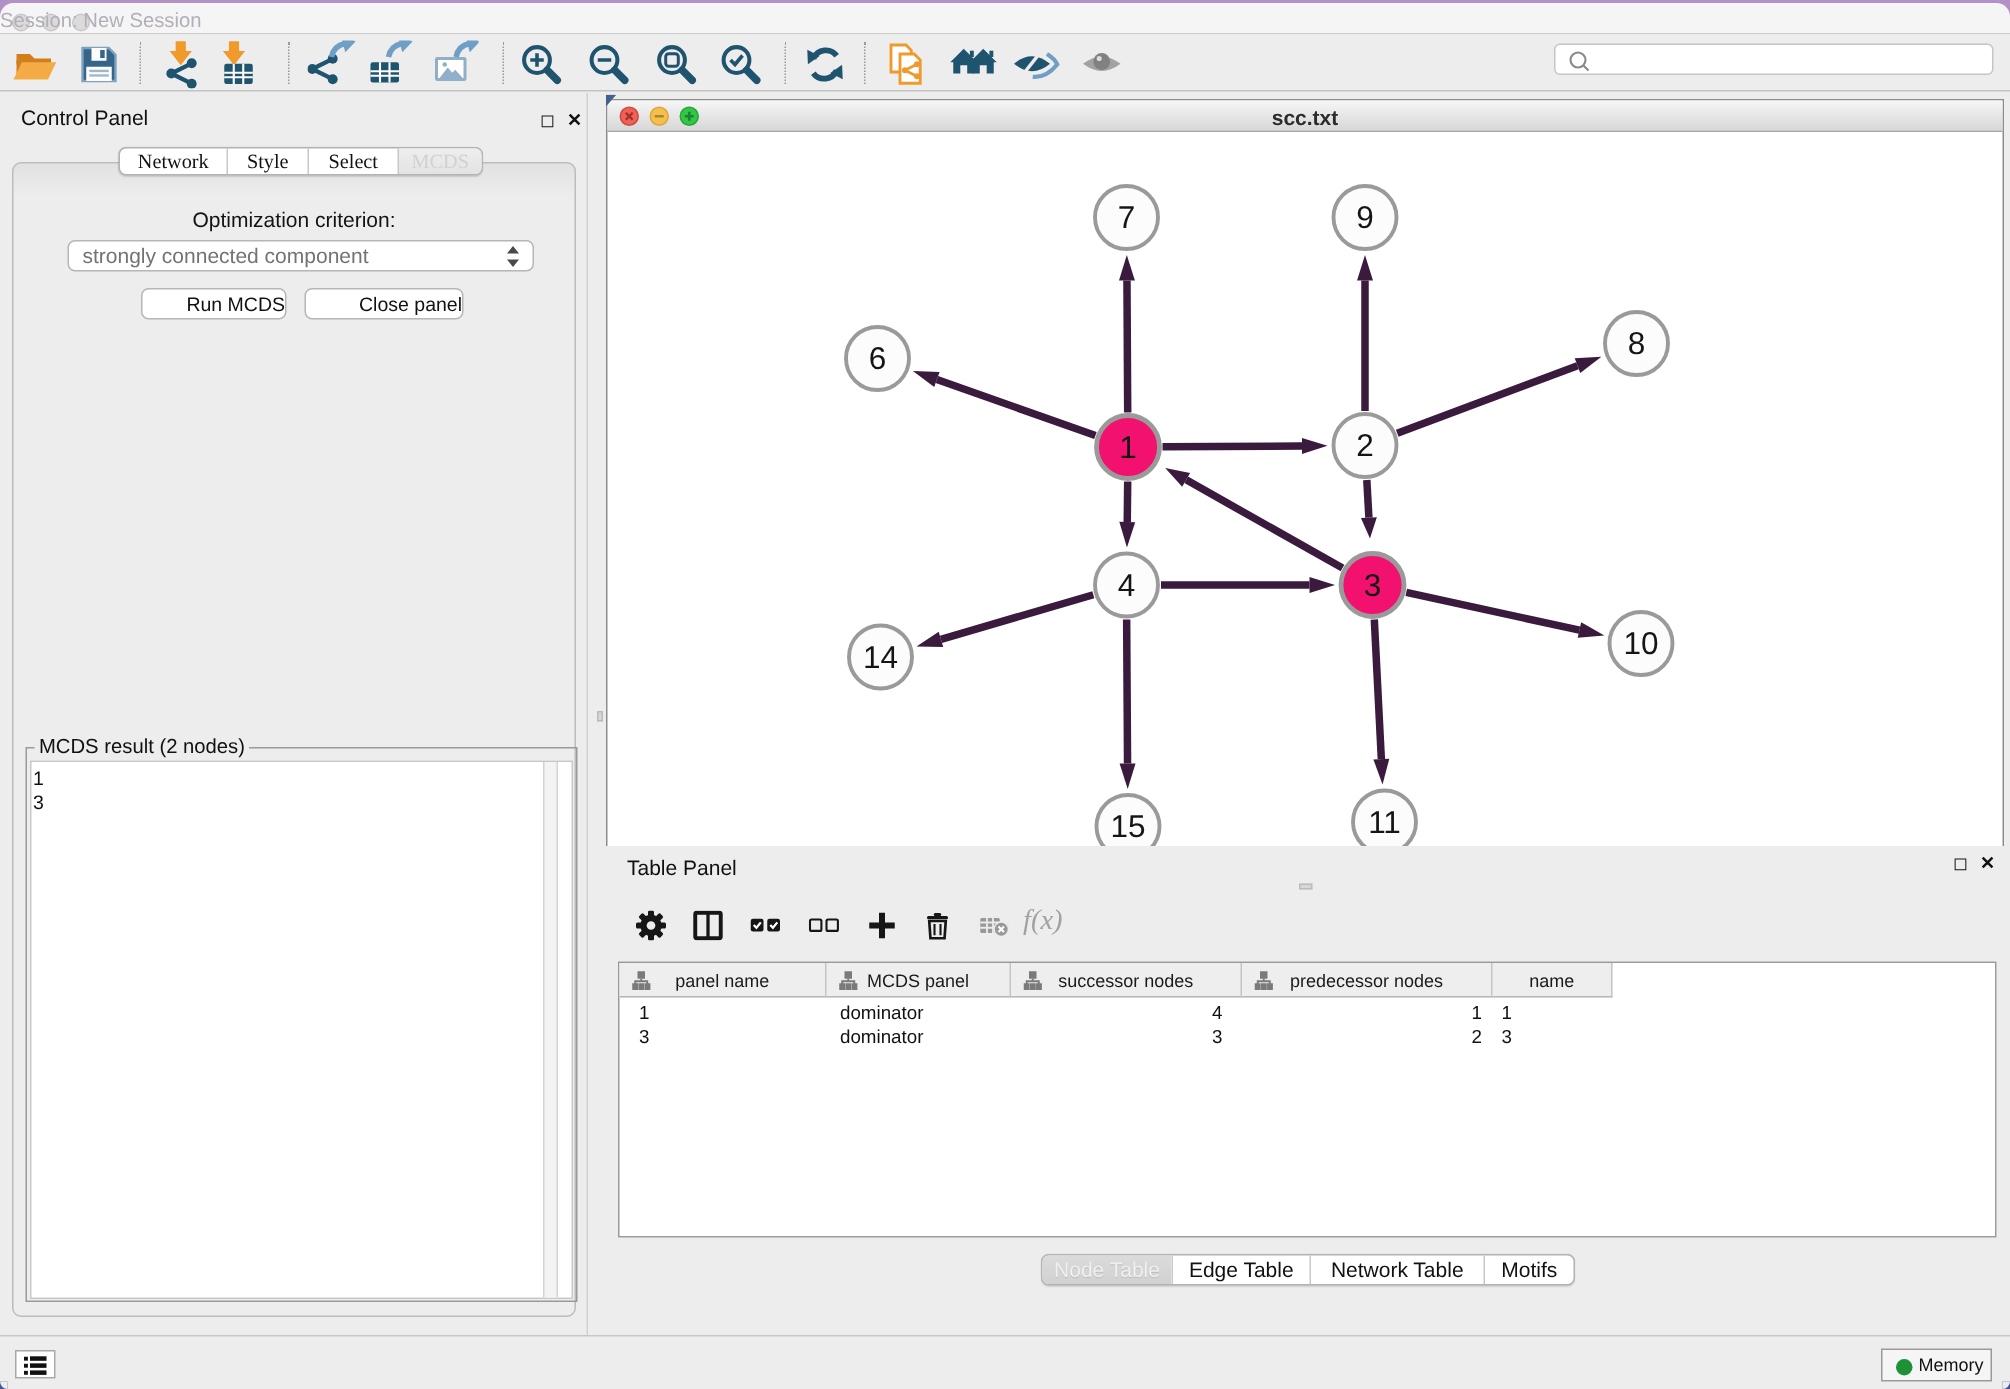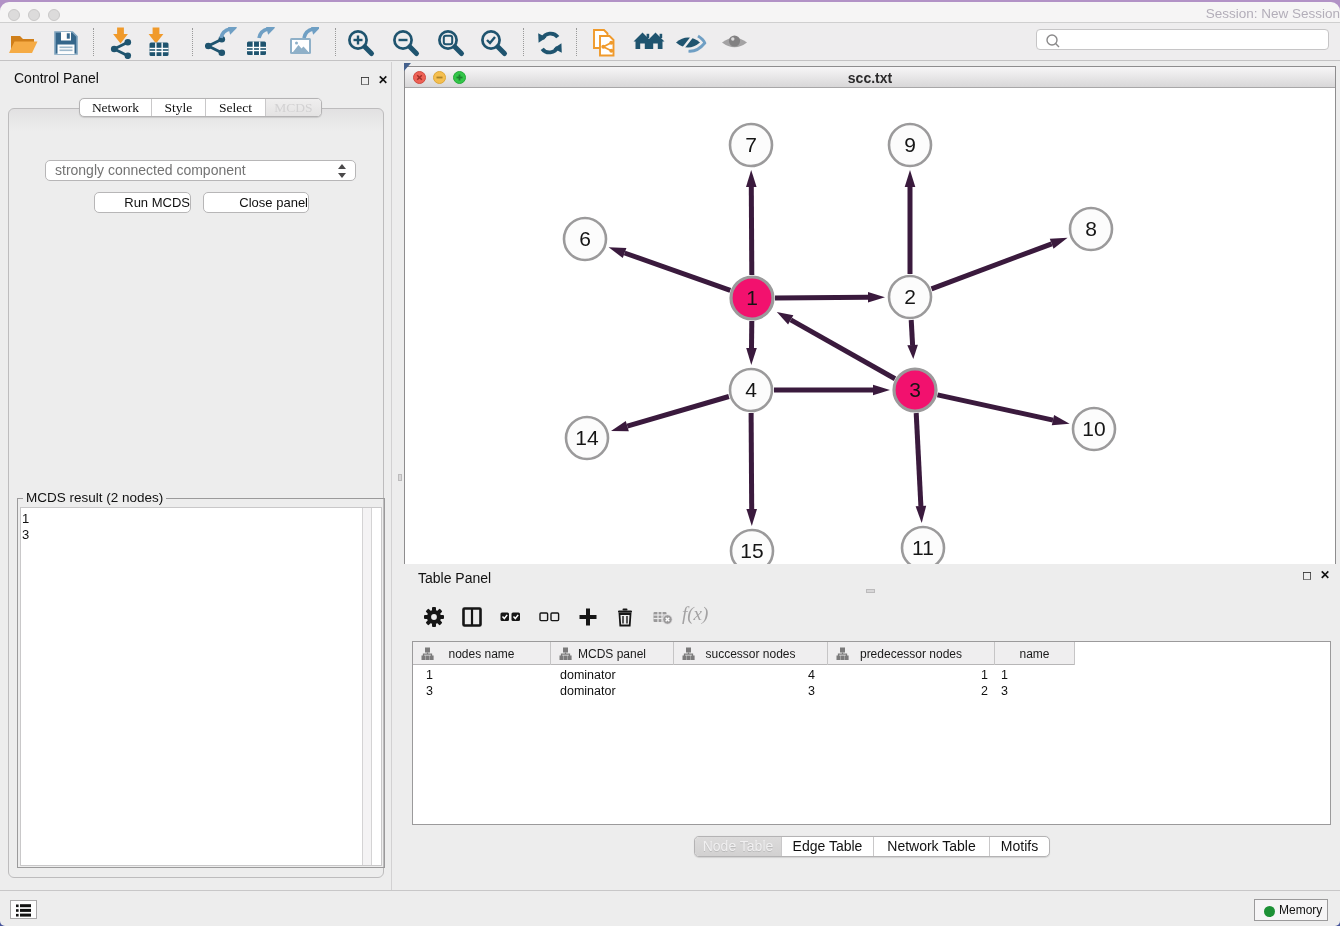--- a/index.html
+++ b/index.html
@@ -4,21 +4,21 @@
 <style>
 * { margin:0; padding:0; box-sizing:border-box; }
 html,body { width:1340px; height:926px; overflow:hidden; font-family:"Liberation Sans", sans-serif; }
 body { position:relative; background:#ededed; }
 .abs { position:absolute; }
 
 
 #deskstrip { left:0; top:0; width:1340px; height:12px; background:#b292c6; }
 #titlebar { left:0; top:2px; width:1340px; height:21px; background:#f6f5f5; border-bottom:1px solid #cfcfcf; border-radius:9px 9px 0 0; }
 .tl { position:absolute; top:7px; width:12px; height:12px; border-radius:50%; background:#dcdbdb; border:1px solid #c9c8c8; }
-#titletext { position:absolute; left:0; right:0; top:4px; text-align:right; font-size:13.5px; color:#b3aeb9; }
+#titletext { position:absolute; left:0; right:0; top:4px; text-align:left; font-size:13.5px; color:#b3aeb9; }
 #toolbar { left:0; top:23px; width:1340px; height:38px; background:#eeedee; border-bottom:1px solid #c4c3c4; }
 .tsep { position:absolute; top:5px; height:28px; width:1px; border-left:1px dotted #9a9a9a; }
 #searchbox { position:absolute; left:1036px; top:6px; width:293px; height:21px; background:#fff; border:1px solid #c6c5c6; border-radius:4px; }
 
 
 #cpanel { left:0; top:62px; width:392px; height:828px; background:#ededed; border-right:1px solid #d2d1d2; }
 #cphead { position:absolute; left:0; top:4px; width:100%; height:24px; }
 #cphead .t { position:absolute; left:14px; top:4px; font-size:14px; color:#111; }
 .wbtn { position:absolute; top:7px; font-size:12px; color:#111; }
 #cptabpane { position:absolute; left:8px; top:46px; width:376px; height:770px; background:linear-gradient(#e2e1e2, #ededed 22px); border:1px solid #bdbcbd; border-radius:6px; }
@@ -199,20 +199,21 @@
     </div>
 </div>
 
 <div class="abs" id="cpanel">
   <div id="cphead">
     <div class="t">Control Panel</div>
     <div class="wbtn" style="left:360px;">◻</div>
     <div class="wbtn" style="left:378px;font-weight:bold;">✕</div>
   </div>
   <div id="cptabpane">
+    <div id="optlabel">Optimization criterion:</div>
     <div id="optselect">strongly connected component
       <svg width="12" height="16" style="position:absolute;right:7px;top:2px">
           <path d="M6 1 L10 6 L2 6 Z" fill="#4a494a"></path>
           <path d="M6 15 L10 10 L2 10 Z" fill="#4a494a"></path>
         </svg>
     </div>
     <div class="btn" style="left:85px;top:83px;width:97px;">Run MCDS</div>
     <div class="btn" style="left:194px;top:83px;width:106px;">Close panel</div>
     <div id="fieldset">
       <div id="fwhite"></div>
@@ -355,21 +356,21 @@
   <div id="tablebox">
     <div id="thead" style="width:662px;">
         <div class="hc" style="left:0px;width:138px;">
           <svg width="13" height="13" style="position:absolute;left:8px;top:5px">
             <rect x="4" y="0.5" width="5" height="5" fill="#7b7a7b"></rect>
             <path d="M2.5 9 V7.2 H10.5 V9 M6.5 7.2 V5.5" fill="none" stroke="#7b7a7b" stroke-width="1.3"></path>
             <rect x="0.5" y="8.5" width="3.9" height="4.5" fill="#7b7a7b"></rect>
             <rect x="4.6" y="8.5" width="3.9" height="4.5" fill="#7b7a7b"></rect>
             <rect x="8.7" y="8.5" width="3.9" height="4.5" fill="#7b7a7b"></rect>
           </svg>
-          <div class="lbl">nodes name</div>
+          <div class="lbl">panel name</div>
         </div>
         <div class="hc" style="left:138px;width:123px;">
           <svg width="13" height="13" style="position:absolute;left:8px;top:5px">
             <rect x="4" y="0.5" width="5" height="5" fill="#7b7a7b"></rect>
             <path d="M2.5 9 V7.2 H10.5 V9 M6.5 7.2 V5.5" fill="none" stroke="#7b7a7b" stroke-width="1.3"></path>
             <rect x="0.5" y="8.5" width="3.9" height="4.5" fill="#7b7a7b"></rect>
             <rect x="4.6" y="8.5" width="3.9" height="4.5" fill="#7b7a7b"></rect>
             <rect x="8.7" y="8.5" width="3.9" height="4.5" fill="#7b7a7b"></rect>
           </svg>
           <div class="lbl">MCDS panel</div>

